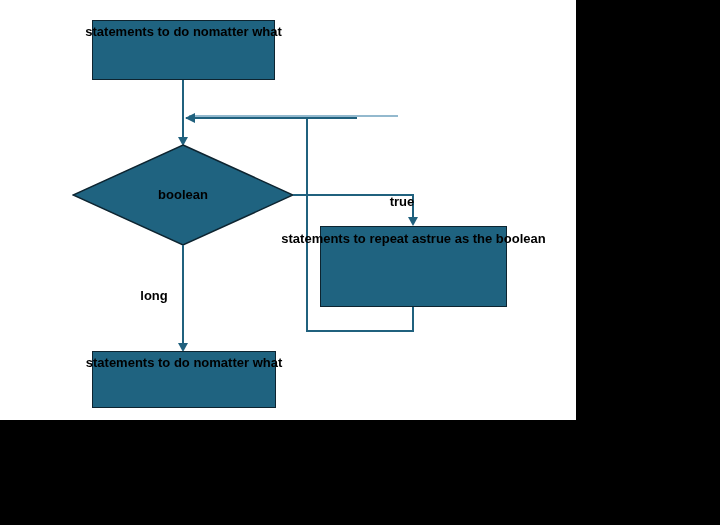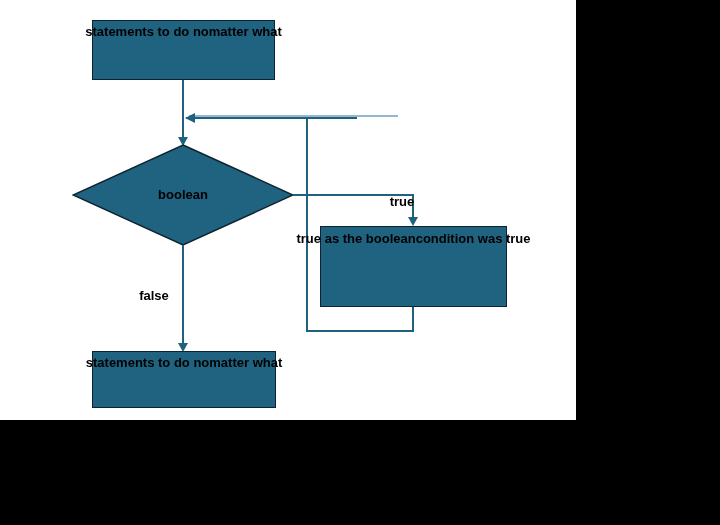--- a/index.html
+++ b/index.html
@@ -108,26 +108,26 @@
   <div class="diamond-text-wrap">
     <div class="diamond-line">boolean</div>
   </div>
 
   <div class="connector" style="left:293px; top:194px; width:120px; height:2px;"></div>
   <div class="connector" style="left:412px; top:194px; width:2px; height:26px;"></div>
   <div class="arrow-down" style="left:408px; top:217px;"></div>
   <div class="branch-label" style="left:382px; top:170px; width:40px;margin-top:24px;">true</div>
 
   <div class="flow-box" style="left:320px; top:226px; width:187px; height:81px;">
+    <div class="box-line repeat-line">statements to repeat as</div>
     <div class="box-line repeat-line">true as the boolean</div>
-    <div class="box-line repeat-line">condition was true</div>
   </div>
 
   <div class="connector" style="left:182px; top:245px; width:2px; height:100px;"></div>
   <div class="arrow-down" style="left:178px; top:343px;"></div>
-  <div class="branch-label" style="left:131px; top:288px; width:46px;">false</div>
+  <div class="branch-label" style="left:131px; top:288px; width:46px;">long</div>
 
   <div class="flow-box" style="left:92px; top:351px; width:184px; height:57px;">
     <div class="box-line">statements to do no</div>
     <div class="box-line">matter what</div>
   </div>
 
 </div>
 
 </body></html>

